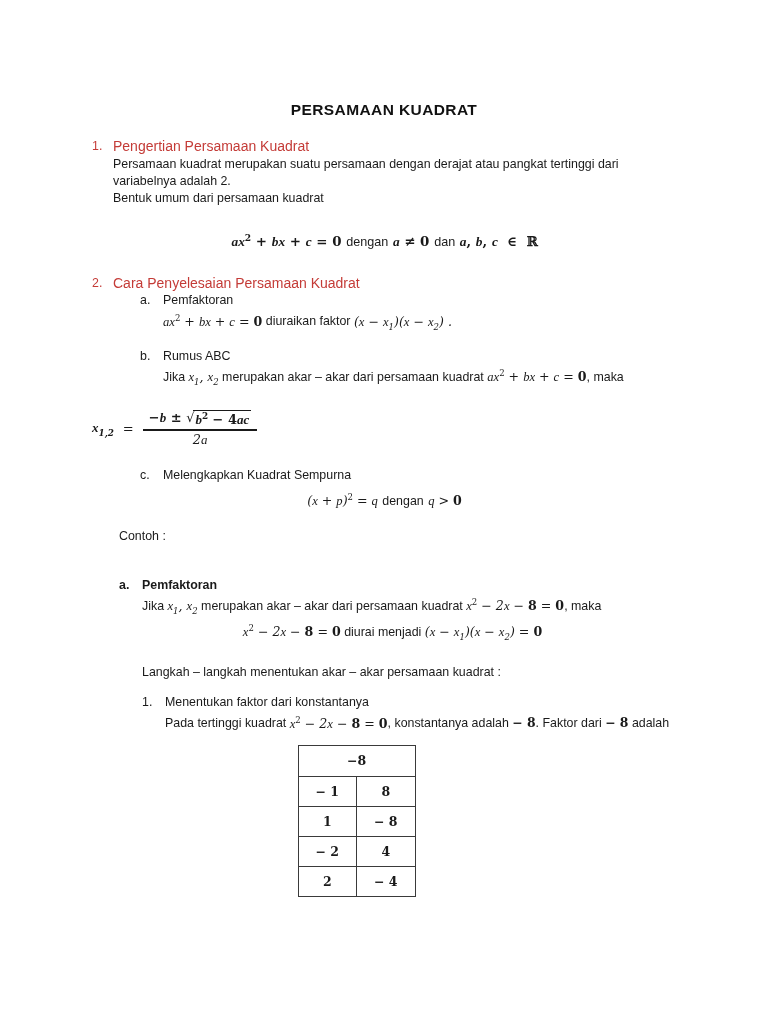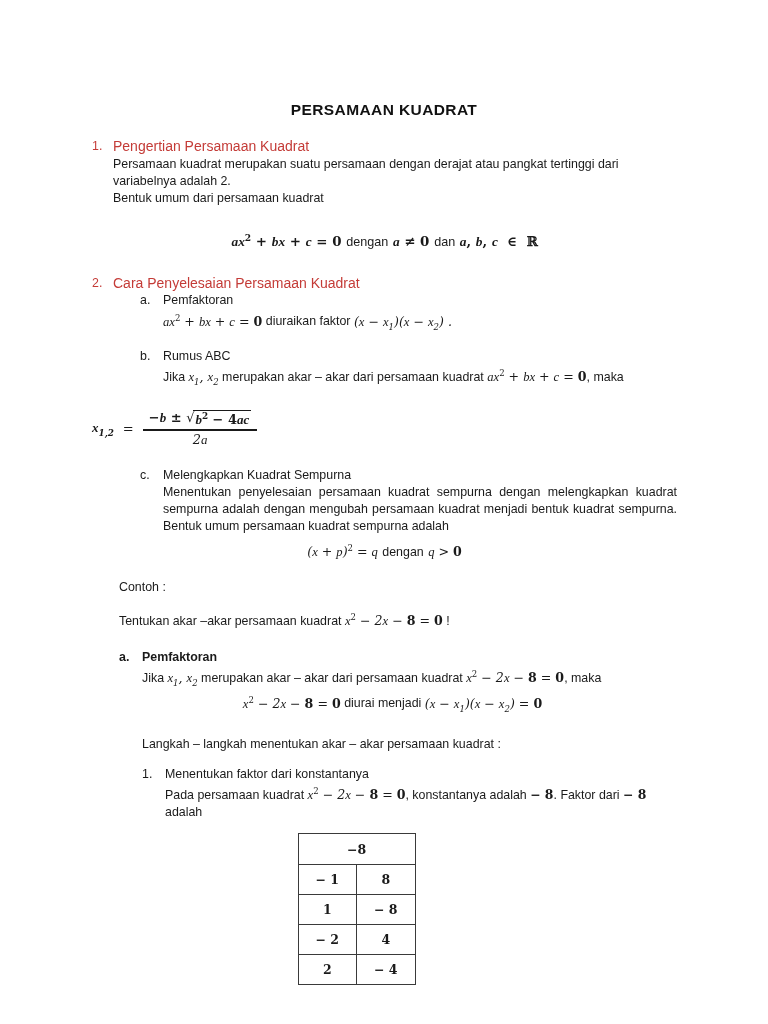--- a/index.html
+++ b/index.html
@@ -289,43 +289,37 @@
       </span>
     </div>
 
     <div class="gap-l"></div>
 
     <div class="sublist">
       <div class="numitem">
         <div class="marker-sub">c.</div>
         <div class="itembody">
           <div class="para">Melengkapkan Kuadrat Sempurna</div>
-          <p class="para justify">Menentukan penyelesaian persamaan kuadrat sempurna dengan melengkapkan kuadrat sempurna adalah dengan mengubah persamaan kuadrat menjadi bentuk kuadrat sempurna. Bentuk umum persamaan kuadrat sempurna adalah</p>
         </div>
       </div>
     </div>
 
     <div class="gap-s"></div>
 
     <div class="eq-center">
       <span class="math">(<span class="mi">x</span> + <span class="mi">p</span>)<sup>2</sup> = <span class="mi">q</span></span>
       <span style="font-size:12.4px;">dengan</span>
       <span class="math"><span class="mi">q</span> &gt; <b class="num">0</b></span>
     </div>
 
     <div class="gap-l"></div>
 
     <div class="sublist2">
       <p class="para">Contoh :</p>
       <div class="gap-m"></div>
-      <p class="para">
-        <span>Tentukan akar –akar persamaan kuadrat</span>
-        <span class="math"><span class="mi">x</span><sup>2</sup> − 2<span class="mi">x</span> − <b class="num">8</b> = <b class="num">0</b></span>
-        <span>!</span>
-      </p>
 
       <div class="gap-l"></div>
 
       <div class="numitem">
         <div class="marker-sub bold">a.</div>
         <div class="itembody">
           <div class="para bold">Pemfaktoran</div>
           <div class="para">
             <span>Jika</span>
             <span class="math"><span class="mi">x</span><sub>1</sub>, <span class="mi">x</span><sub>2</sub></span>
@@ -342,21 +336,21 @@
 
           <p class="para">Langkah – langkah menentukan akar – akar persamaan kuadrat :</p>
 
           <div class="gap-m"></div>
 
           <div class="numitem">
             <div class="marker-sub">1.</div>
             <div class="itembody">
               <div class="para">Menentukan faktor dari konstantanya</div>
               <div class="para">
-                <span>Pada persamaan kuadrat</span>
+                <span>Pada tertinggi kuadrat</span>
                 <span class="math"><span class="mi">x</span><sup>2</sup> − 2<span class="mi">x</span> − <b class="num">8</b> = <b class="num">0</b></span><span>, konstantanya adalah</span>
                 <span class="math-b">− 8</span><span>. Faktor dari</span>
                 <span class="math-b">− 8</span>
                 <span>adalah</span>
               </div>
             </div>
           </div>
         </div>
       </div>
     </div>

